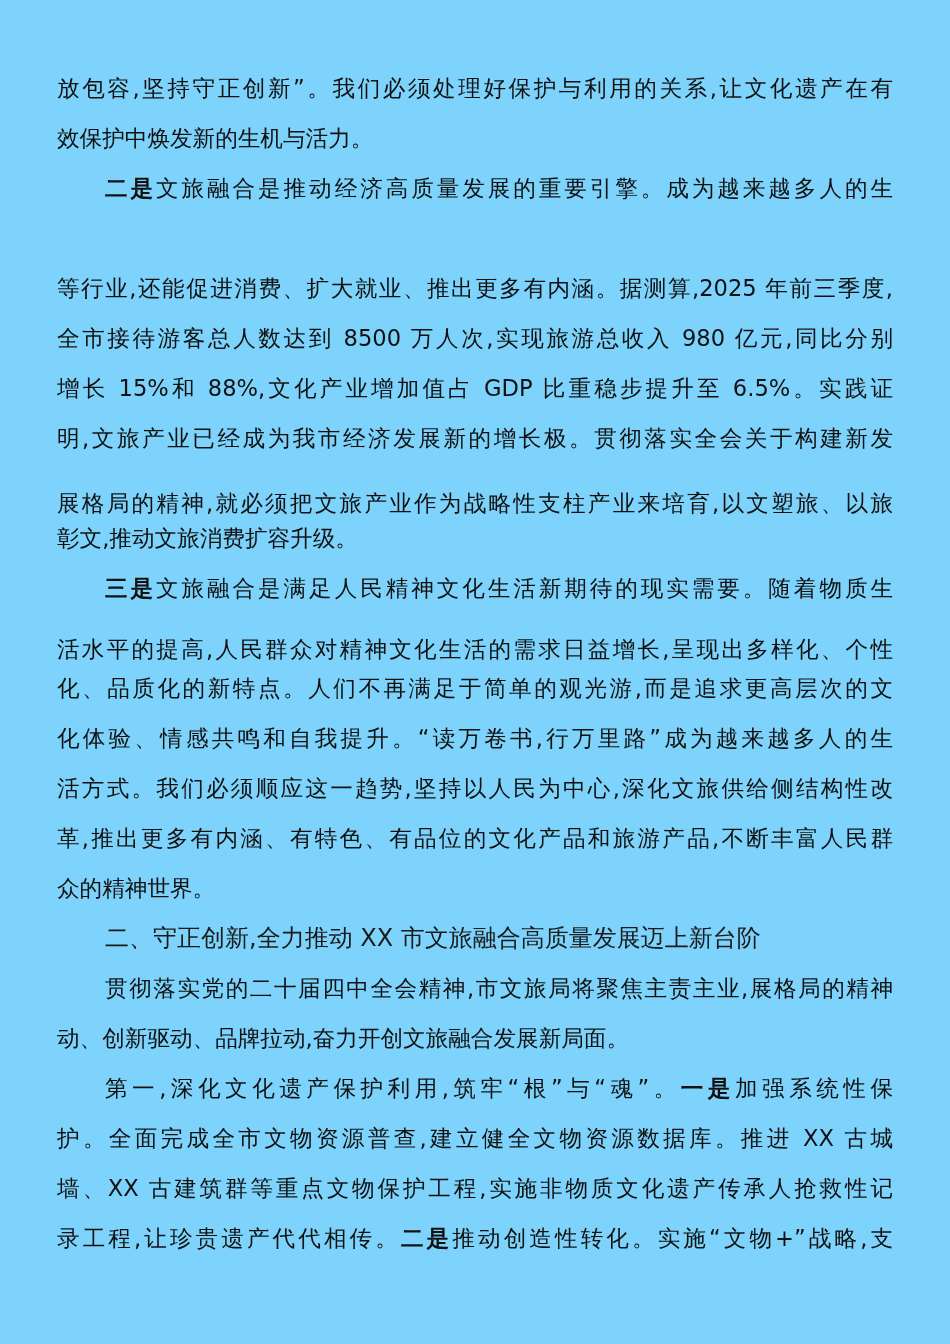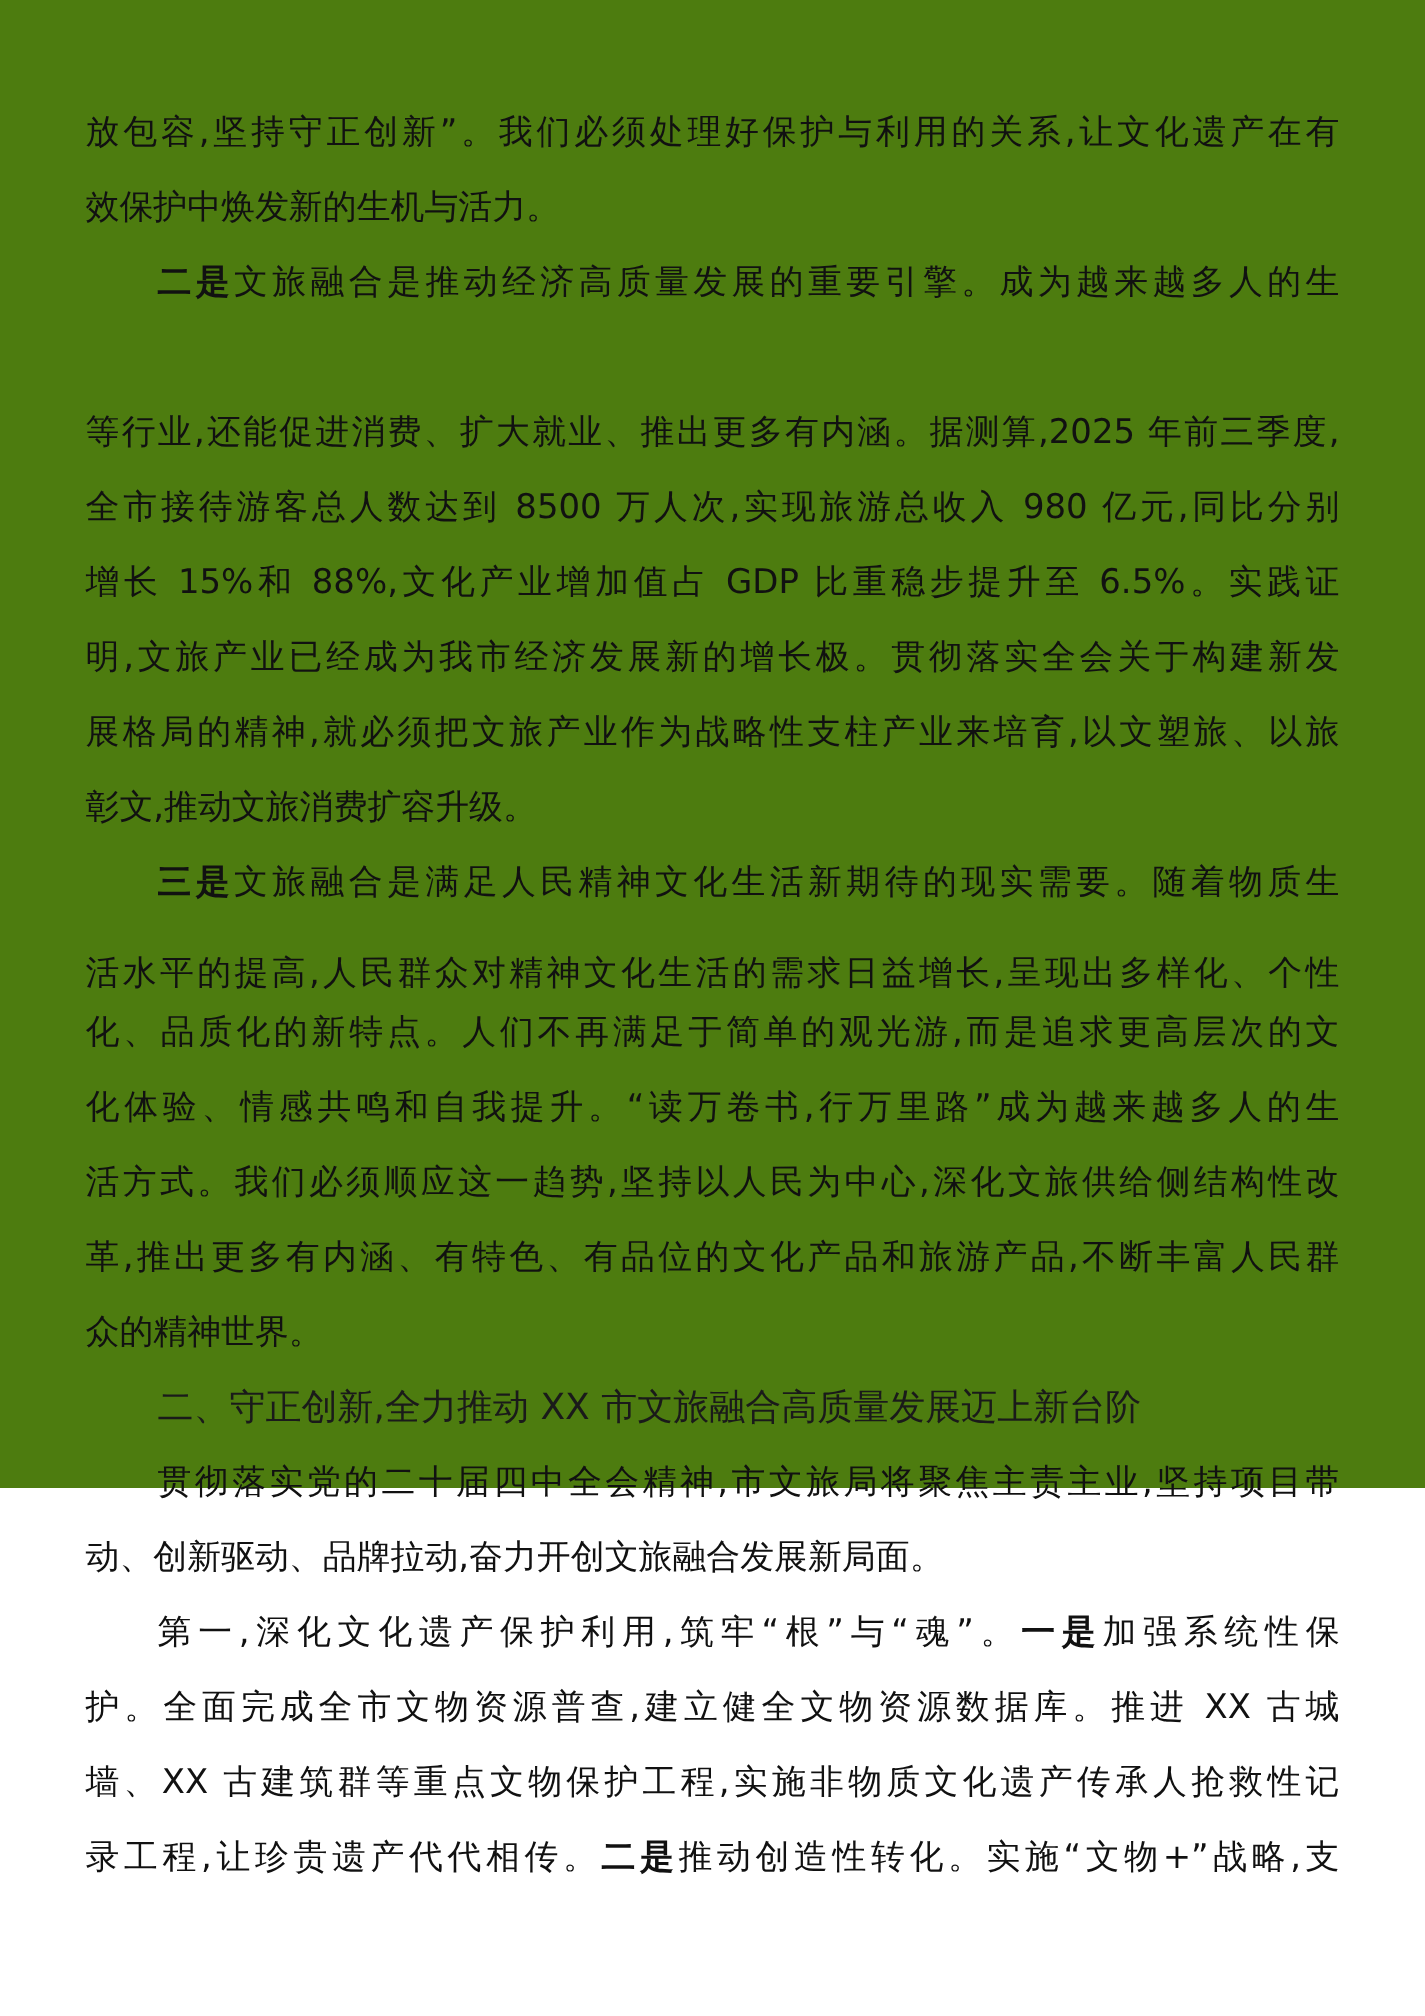--- a/index.html
+++ b/index.html
@@ -1,17 +1,17 @@
 <!DOCTYPE html>
 <html><head>
 <meta charset="utf-8">
 <style>
   html, body { margin: 0; padding: 0; background: #ffffff; }
   body { width: 950px; height: 1344px; position: relative; overflow: hidden; }
-  .page { position: absolute; left: 0; top: 0; width: 950px; height: 992px; background: #4d7c0f; }
+  .page { position: absolute; left: 0; top: 0; width: 950px; height: 1344px; background: #7dd3fc; }
   .line {
     position: absolute;
     left: 57px;
     width: 836px;
     height: 34px;
     line-height: 34px;
     font-family: "DejaVu Sans", sans-serif;
     font-size: 22.6px;
     color: #111;
     white-space: nowrap;
@@ -30,34 +30,34 @@
 <div class="page">
 
   <div class="line" style="top:71px"><span>放包容,坚持守正创新”。我们必须处理好保护与利用的关系,让文化遗产在有</span></div>
   <div class="line last" style="top:121px"><span>效保护中焕发新的生机与活力。</span></div>
 
   <div class="line indent" style="top:171px"><b>二是</b><span>文旅融合是推动经济高质量发展的重要引擎。成为越来越多人的生</span></div>
   <div class="line" style="top:271px"><span>等行业,还能促进消费、扩大就业、推出更多有内涵。据测算,2025 年前三季度,</span></div>
   <div class="line" style="top:321px"><span>全市接待游客总人数达到 8500 万人次,实现旅游总收入 980 亿元,同比分别</span></div>
   <div class="line" style="top:371px"><span>增长 15%和 88%,文化产业增加值占 GDP 比重稳步提升至 6.5%。实践证</span></div>
   <div class="line" style="top:421px"><span>明,文旅产业已经成为我市经济发展新的增长极。贯彻落实全会关于构建新发</span></div>
-  <div class="line" style="top:471px"><span>展格局的精神,就必须把文旅产业作为战略性支柱产业来培育,以文塑旅、以旅</span></div>
+  <div class="line" style="top:486px"><span>展格局的精神,就必须把文旅产业作为战略性支柱产业来培育,以文塑旅、以旅</span></div>
   <div class="line last" style="top:521px"><span>彰文,推动文旅消费扩容升级。</span></div>
 
   <div class="line indent" style="top:571px"><b>三是</b><span>文旅融合是满足人民精神文化生活新期待的现实需要。随着物质生</span></div>
   <div class="line" style="top:632px"><span>活水平的提高,人民群众对精神文化生活的需求日益增长,呈现出多样化、个性</span></div>
   <div class="line" style="top:671px"><span>化、品质化的新特点。人们不再满足于简单的观光游,而是追求更高层次的文</span></div>
   <div class="line" style="top:721px"><span>化体验、情感共鸣和自我提升。“读万卷书,行万里路”成为越来越多人的生</span></div>
   <div class="line" style="top:771px"><span>活方式。我们必须顺应这一趋势,坚持以人民为中心,深化文旅供给侧结构性改</span></div>
   <div class="line" style="top:821px"><span>革,推出更多有内涵、有特色、有品位的文化产品和旅游产品,不断丰富人民群</span></div>
   <div class="line last" style="top:871px"><span>众的精神世界。</span></div>
 
   <div class="line indent heading" style="top:921px; font-size:24px;"><span>二、守正创新,全力推动 XX 市文旅融合高质量发展迈上新台阶</span></div>
 
-  <div class="line indent" style="top:971px"><span>贯彻落实党的二十届四中全会精神,市文旅局将聚焦主责主业,坚持项目带</span></div>
+  <div class="line indent" style="top:971px"><span>贯彻落实党的二十届四中全会精神,市文旅局将聚焦主责主业,展格局的精神</span></div>
   <div class="line last" style="top:1021px"><span>动、创新驱动、品牌拉动,奋力开创文旅融合发展新局面。</span></div>
 
   <div class="line indent" style="top:1071px"><span>第一,深化文化遗产保护利用,筑牢“根”与“魂”。</span><b>一是</b><span>加强系统性保</span></div>
   <div class="line" style="top:1121px"><span>护。全面完成全市文物资源普查,建立健全文物资源数据库。推进 XX 古城</span></div>
   <div class="line" style="top:1171px"><span>墙、XX 古建筑群等重点文物保护工程,实施非物质文化遗产传承人抢救性记</span></div>
   <div class="line" style="top:1221px"><span>录工程,让珍贵遗产代代相传。</span><b>二是</b><span>推动创造性转化。实施“文物+”战略,支</span></div>
 
 </div>
 
 </body></html>

